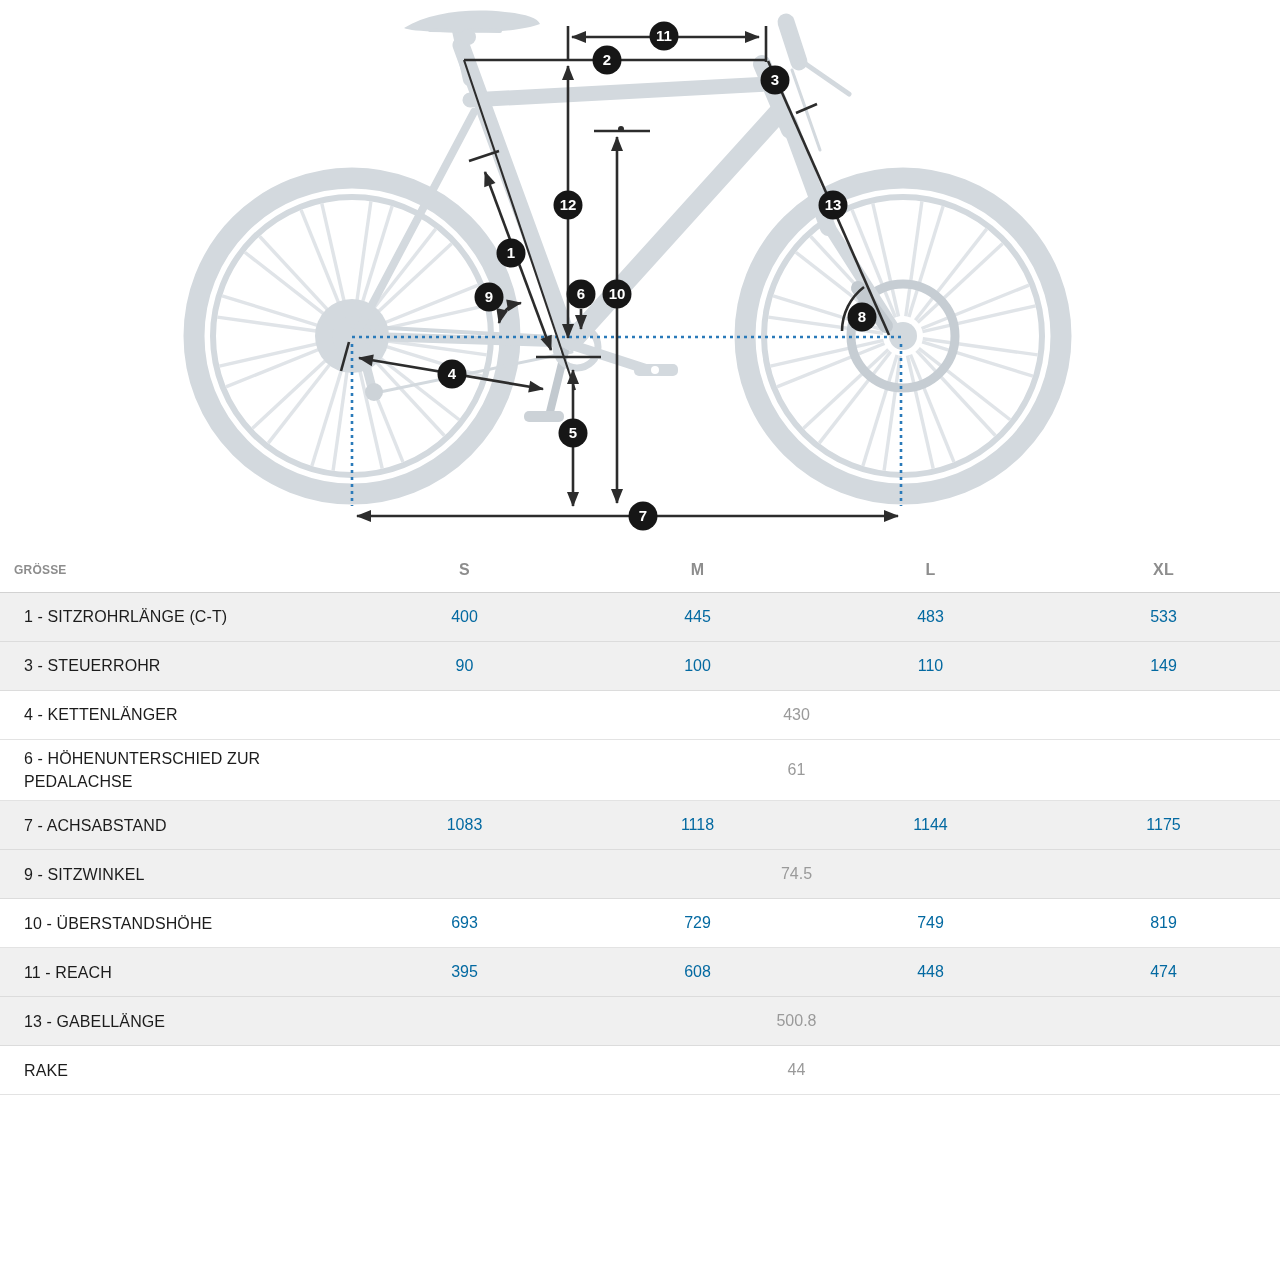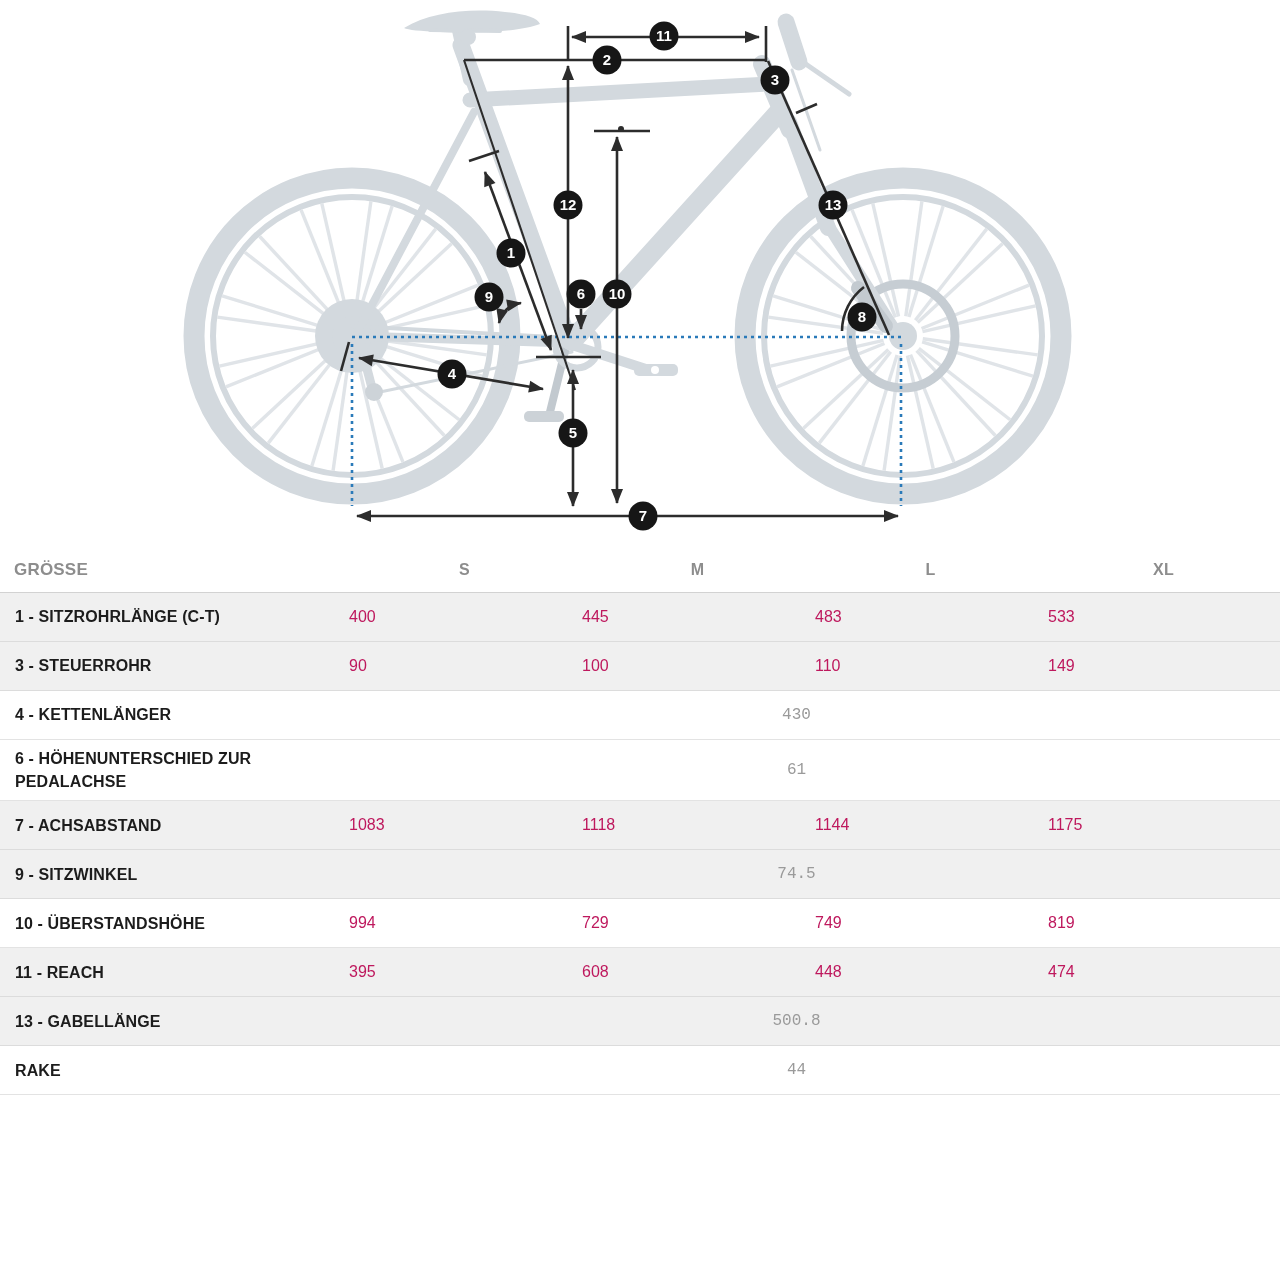--- a/index.html
+++ b/index.html
@@ -18,28 +18,28 @@
   .dot-blue{stroke:#2a7ab9;stroke-width:2.6;fill:none;stroke-dasharray:3 4;}
   .callout circle{fill:#161616;}
   .callout text{fill:#ffffff;font-size:15px;font-weight:bold;text-anchor:middle;}
 
   
   table.geo{width:1280px;border-collapse:collapse;table-layout:fixed;font-size:16px;}
   table.geo col.c-label{width:348px;}
   table.geo col.c-size{width:233px;}
   thead th{height:42px;font-weight:bold;color:#8d8d8d;text-align:center;
            border-bottom:1px solid #d2d2d2;letter-spacing:.2px;}
-  thead th.h-label{text-align:left;padding-left:14px;font-size:17px;}
+  thead th.h-label{text-align:left;padding-left:14px;font-size:12px;}
   tbody td{height:46px;vertical-align:middle;}
   tbody tr{border-bottom:1px solid #e3e3e3;}
   tbody tr.odd{background:#f0f0f0;border-top:1px solid #dcdcdc;border-bottom:1px solid #dcdcdc;}
-  td.label{padding-left:15px;font-weight:bold;color:#1c1c1c;letter-spacing:.1px;}
+  td.label{padding-left:24px;font-weight:normal;color:#1c1c1c;letter-spacing:.1px;}
   td.label span{display:inline-block;max-width:285px;line-height:1.45;padding:6px 0;}
-  td.val{text-align:left;color:#be185d;}
-  td.merged{text-align:center;color:#9a9a9a;padding-right:36px;font-family:Liberation Mono, monospace;}
+  td.val{text-align:center;color:#0369a1;}
+  td.merged{text-align:center;color:#9a9a9a;padding-right:36px;}
 </style>
 </head>
 <body>
 
 <div class="page">
 
   <div class="diagram-wrap">
     <svg width="1280" height="548" viewBox="0 0 1280 548">
       <defs>
         <marker id="ah" markerUnits="userSpaceOnUse" markerWidth="18" markerHeight="14" refX="15" refY="7" orient="auto-start-reverse">
@@ -308,21 +308,21 @@
           <td class="val">1118</td>
           <td class="val">1144</td>
           <td class="val">1175</td>
         </tr>
         <tr class="odd">
           <td class="label"><span>9 - SITZWINKEL</span></td>
           <td class="merged" colspan="4">74.5</td>
         </tr>
         <tr class="even">
           <td class="label"><span>10 - ÜBERSTANDSHÖHE</span></td>
-          <td class="val">994</td>
+          <td class="val">693</td>
           <td class="val">729</td>
           <td class="val">749</td>
           <td class="val">819</td>
         </tr>
         <tr class="odd">
           <td class="label"><span>11 - REACH</span></td>
           <td class="val">395</td>
           <td class="val">608</td>
           <td class="val">448</td>
           <td class="val">474</td>

